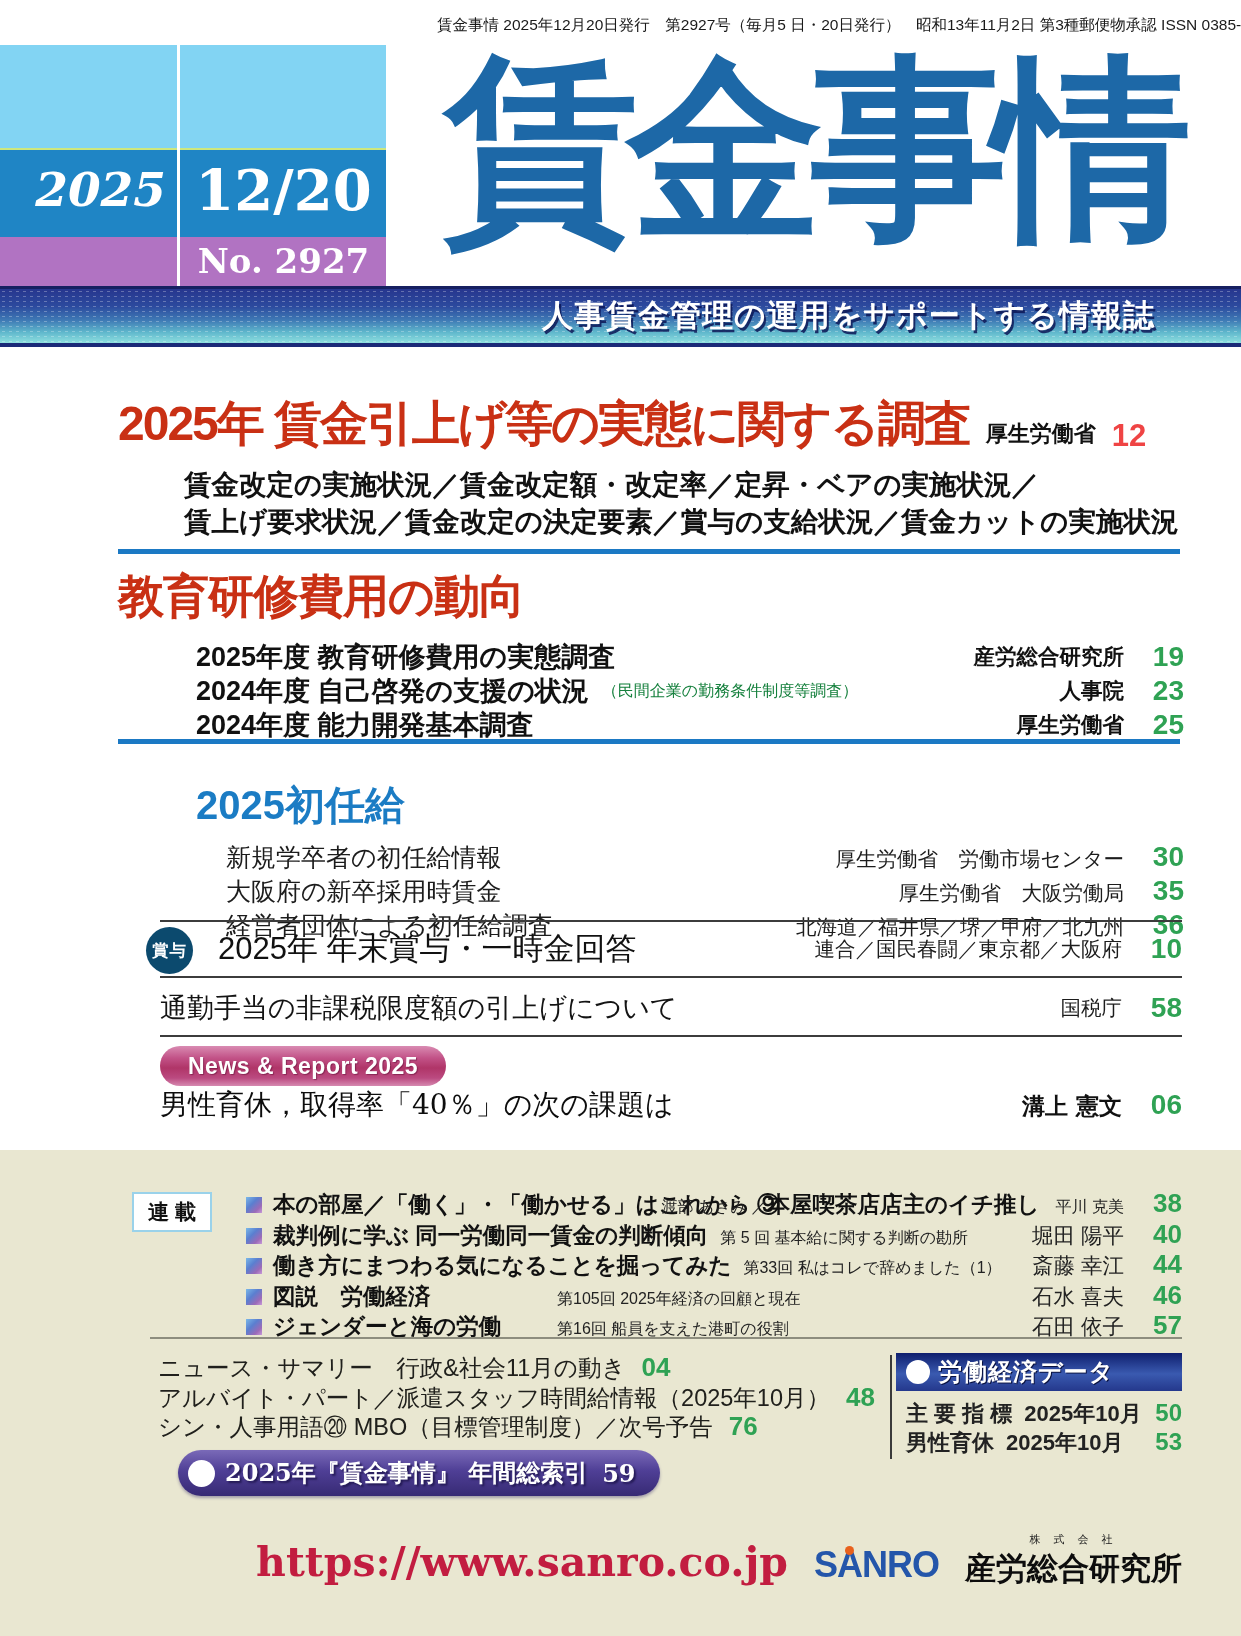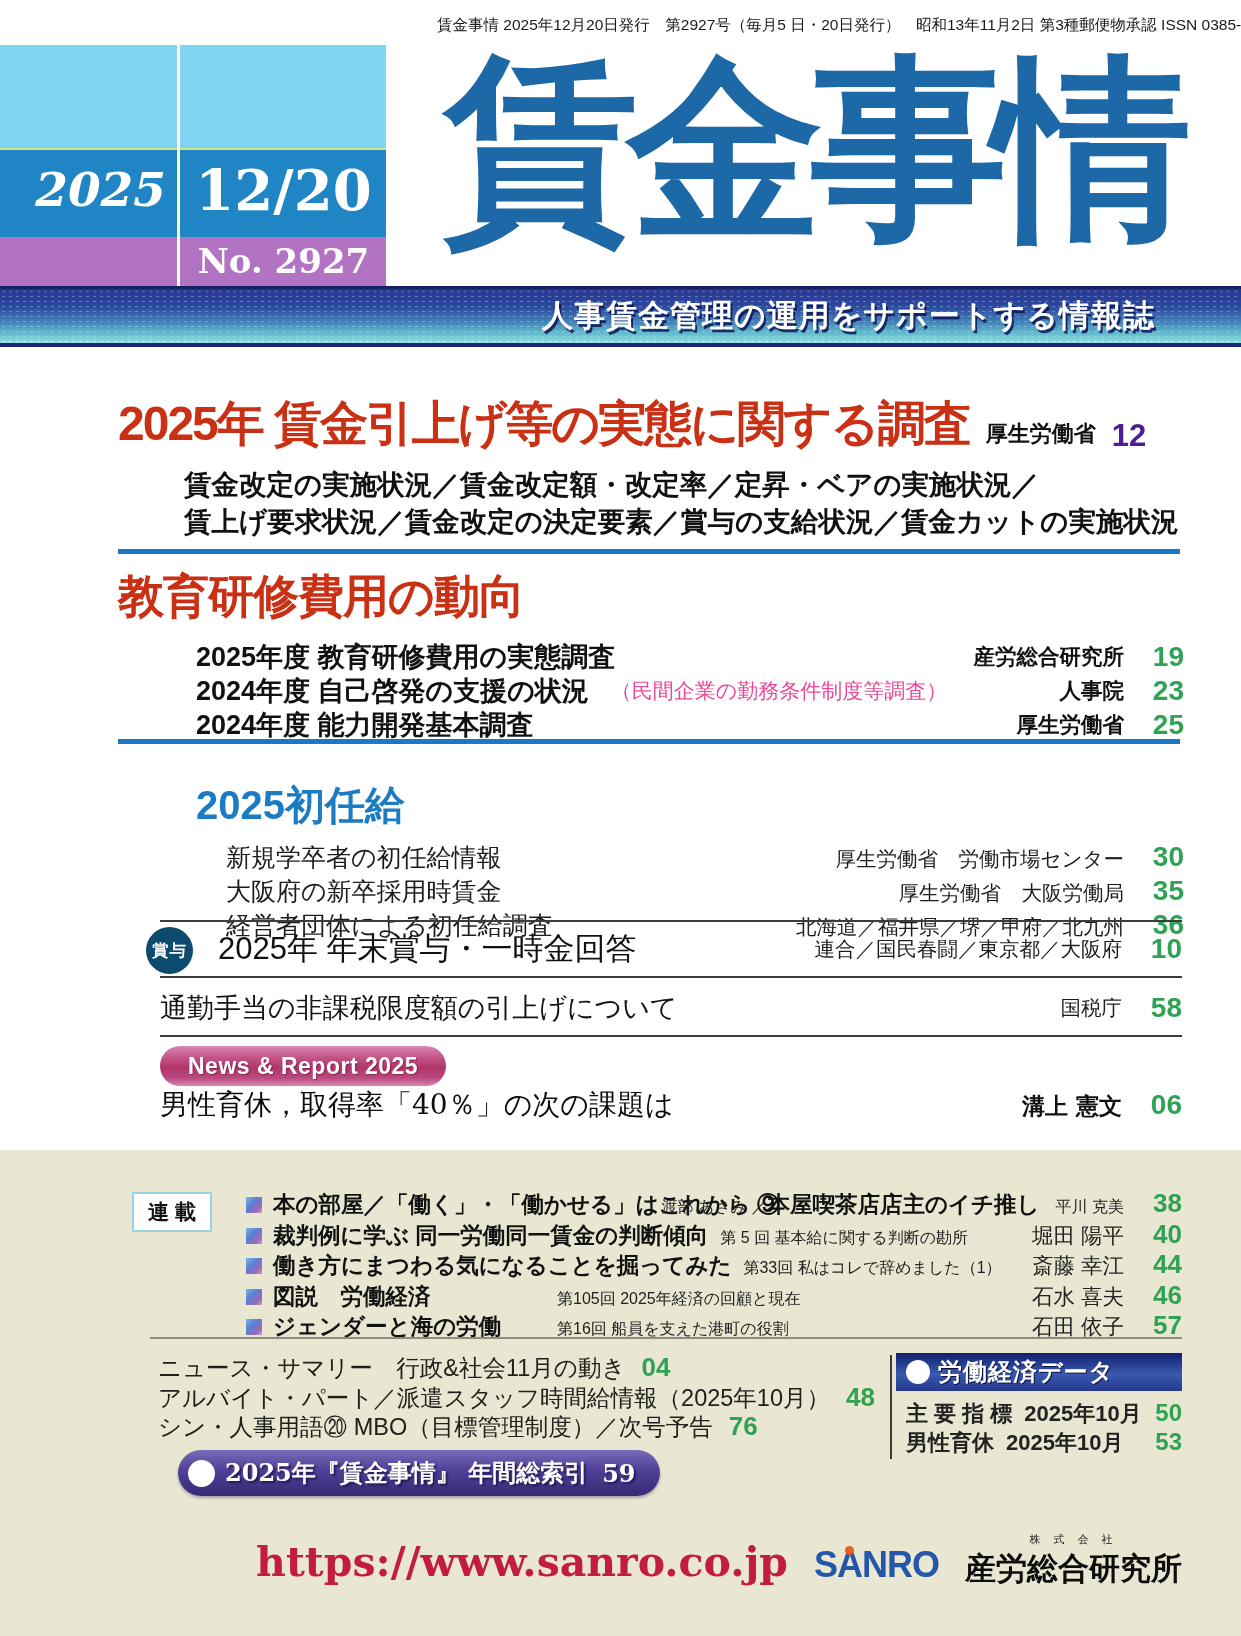--- a/index.html
+++ b/index.html
@@ -33,32 +33,32 @@
     background-size:7px 5px;}
   .band-text{position:absolute;right:86px;top:50%;transform:translateY(-50%);
     color:#fff;font-weight:bold;font-size:31px;letter-spacing:1px;z-index:2;
     text-shadow:2px 3px 0 rgba(12,22,86,.85);white-space:nowrap;}
 
   
   .f1{position:absolute;left:118px;top:392px;width:1066px;}
   .f1-head{display:flex;align-items:flex-end;gap:16px;}
   .f1-title{font-size:48px;font-weight:bold;color:#c93014;letter-spacing:-2px;white-space:nowrap;}
   .f1-source{font-size:22px;font-weight:bold;color:#111;padding-bottom:7px;white-space:nowrap;}
-  .f1-page{font-size:31px;font-weight:bold;color:#4c1d95;padding-bottom:2px;}
+  .f1-page{font-size:31px;font-weight:bold;color:#ef4444;padding-bottom:2px;}
   .f1-subs{margin:10px 0 0 66px;font-size:27.5px;font-weight:bold;color:#111;line-height:1.35;white-space:nowrap;}
   .rule{position:absolute;left:118px;width:1062px;height:5px;background:#1b79c4;}
   .rule1{top:549px;} .rule2{top:739px;}
 
   
   .f2{position:absolute;left:118px;top:566px;width:1066px;}
   .f2-title{font-size:46px;font-weight:bold;color:#c93014;letter-spacing:-1px;}
   .f2-items{margin:12px 0 0 78px;}
   .f2-row{display:flex;align-items:flex-end;line-height:34px;}
   .f2-t{font-size:27px;font-weight:bold;white-space:nowrap;}
-  .f2-note{font-size:21px;color:#ec4899;margin-left:22px;white-space:nowrap;}
+  .f2-note{font-size:16px;color:#15803d;margin-left:13px;white-space:nowrap;}
   .sp{flex:1;}
   .f2-src{font-size:21.5px;font-weight:bold;white-space:nowrap;}
   .pg{color:#2fa254;font-weight:bold;font-size:28px;width:48px;text-align:right;margin-left:12px;flex:none;}
 
   
   .sh{position:absolute;left:196px;top:778px;width:988px;}
   .sh-title{font-size:40px;font-weight:bold;color:#1b7cc4;}
   .sh-items{margin:8px 0 0 30px;}
   .sh-row{display:flex;align-items:baseline;line-height:32px;}
   .sh-t{font-size:25px;color:#1c1c1c;white-space:nowrap;}

